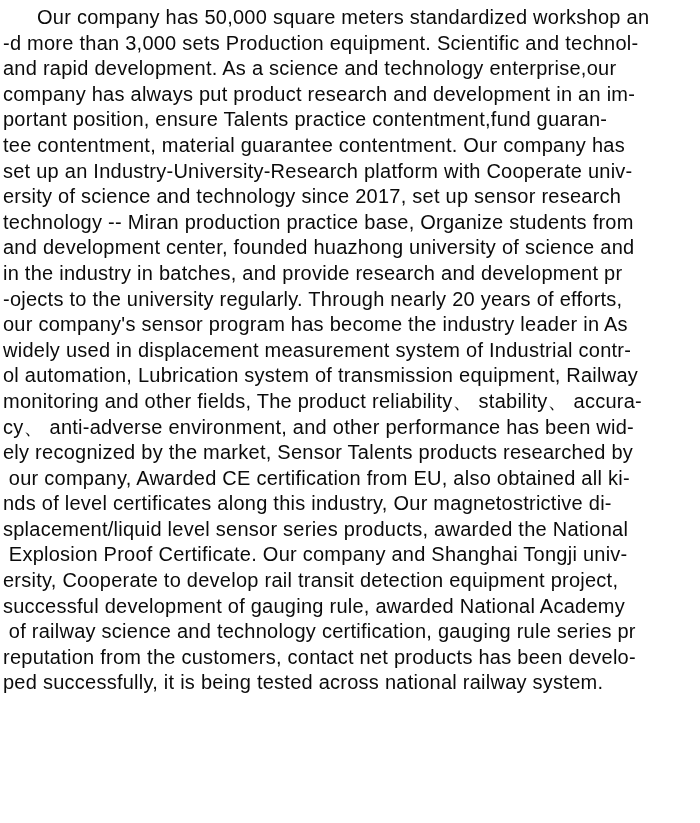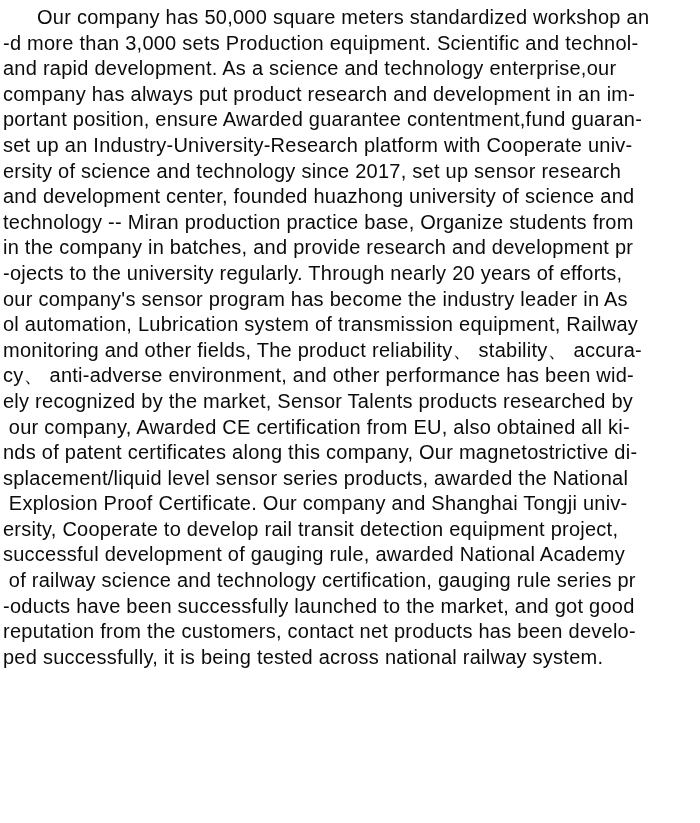--- a/index.html
+++ b/index.html
@@ -32,36 +32,37 @@
 </style>
 </head>
 <body>
 
 <main>
   <div class="text-block">
       <div class="text-line">Our company has 50,000 square meters standardized workshop an</div>
       <div class="text-line">-d more than 3,000 sets Production equipment. Scientific and technol-</div>
       <div class="text-line">and rapid development. As a science and technology enterprise,our</div>
       <div class="text-line">company has always put product research and development in an im-</div>
-      <div class="text-line">portant position, ensure Awarded guarantee contentment,fund guaran-</div>
+      <div class="text-line">portant position, ensure Talents practice contentment,fund guaran-</div>
+      <div class="text-line">tee contentment, material guarantee contentment. Our company has</div>
       <div class="text-line">set up an Industry-University-Research platform with Cooperate univ-</div>
       <div class="text-line">ersity of science and technology since 2017, set up sensor research</div>
+      <div class="text-line">technology -- Miran production practice base, Organize students from</div>
       <div class="text-line">and development center, founded huazhong university of science and</div>
-      <div class="text-line">technology -- Miran production practice base, Organize students from</div>
-      <div class="text-line">in the company in batches, and provide research and development pr</div>
+      <div class="text-line">in the industry in batches, and provide research and development pr</div>
       <div class="text-line">-ojects to the university regularly. Through nearly 20 years of efforts,</div>
       <div class="text-line">our company's sensor program has become the industry leader in As</div>
+      <div class="text-line">widely used in displacement measurement system of Industrial contr-</div>
       <div class="text-line">ol automation, Lubrication system of transmission equipment, Railway</div>
       <div class="text-line">monitoring and other fields, The product reliability、 stability、 accura-</div>
       <div class="text-line">cy、 anti-adverse environment, and other performance has been wid-</div>
       <div class="text-line">ely recognized by the market, Sensor Talents products researched by</div>
       <div class="text-line"> our company, Awarded CE certification from EU, also obtained all ki-</div>
-      <div class="text-line">nds of patent certificates along this company, Our magnetostrictive di-</div>
+      <div class="text-line">nds of level certificates along this industry, Our magnetostrictive di-</div>
       <div class="text-line">splacement/liquid level sensor series products, awarded the National</div>
       <div class="text-line"> Explosion Proof Certificate. Our company and Shanghai Tongji univ-</div>
       <div class="text-line">ersity, Cooperate to develop rail transit detection equipment project,</div>
       <div class="text-line">successful development of gauging rule, awarded National Academy</div>
       <div class="text-line"> of railway science and technology certification, gauging rule series pr</div>
-      <div class="text-line">-oducts have been successfully launched to the market, and got good</div>
       <div class="text-line">reputation from the customers, contact net products has been develo-</div>
       <div class="text-line">ped successfully, it is being tested across national railway system.</div>
     </div>
 </main>
 
 </body></html>

